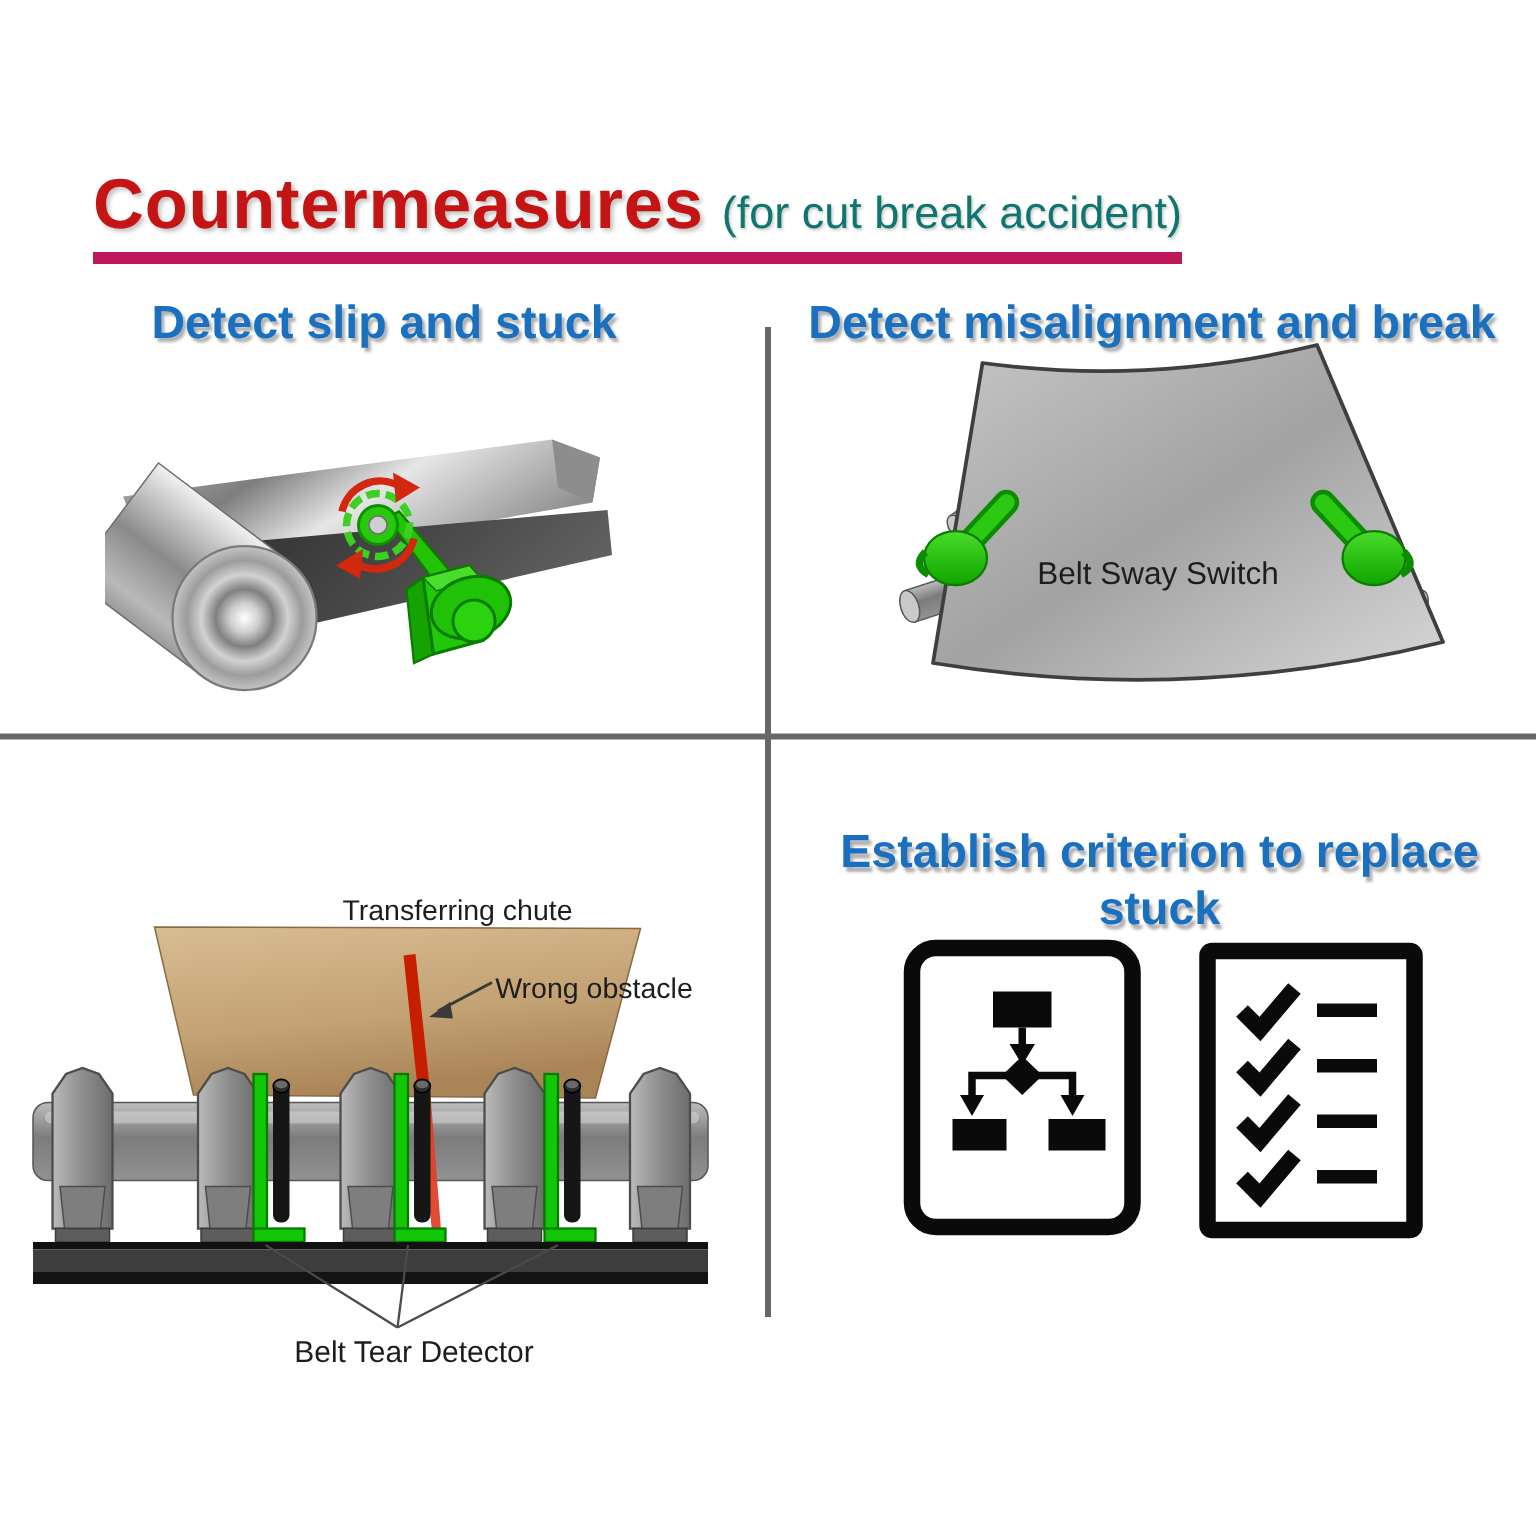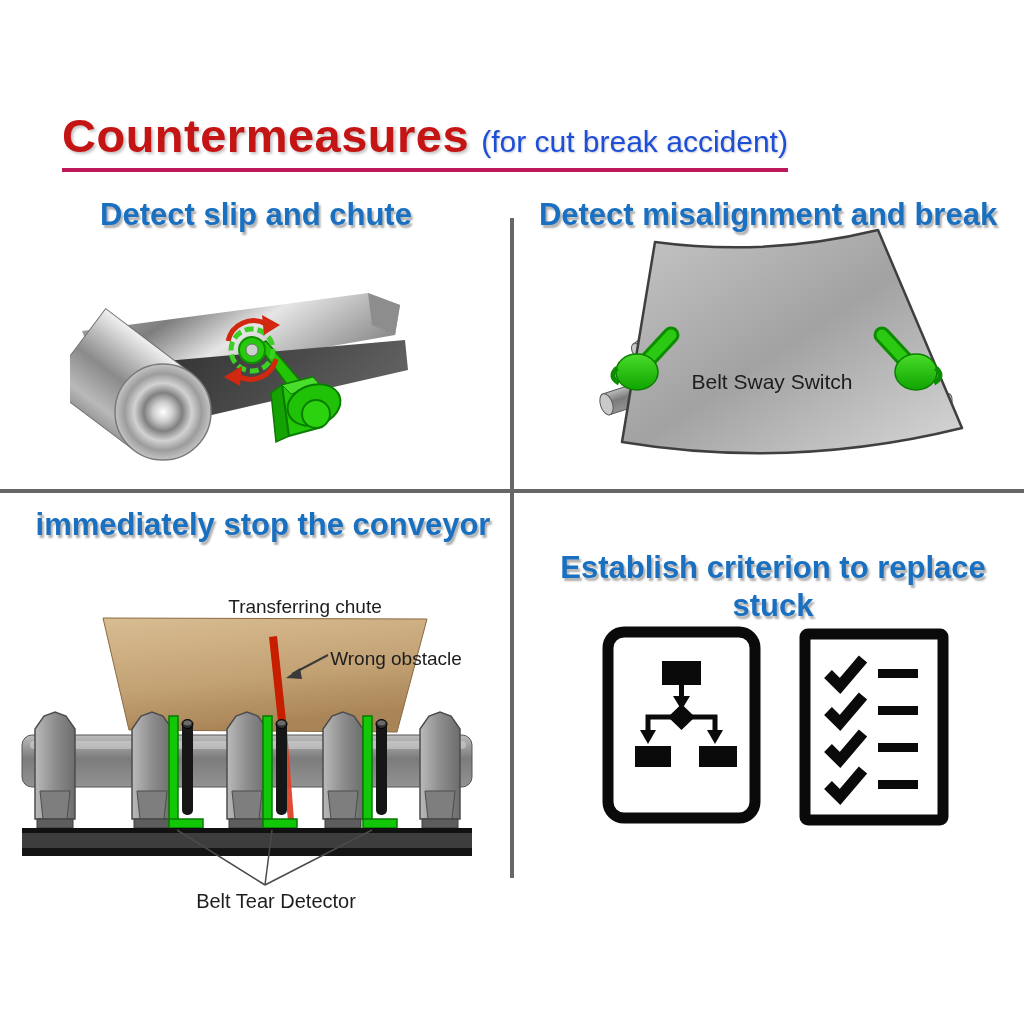--- a/index.html
+++ b/index.html
@@ -3,28 +3,28 @@
 <meta charset="utf-8">
 <style>
   html,body{margin:0;padding:0;}
   body{
     width:1024px;height:1024px;position:relative;background:#ffffff;
     font-family:"Liberation Sans",sans-serif;overflow:hidden;
   }
   .title-wrap{
     position:absolute;left:62px;top:108px;
     display:flex;align-items:baseline;gap:12px;
-    border-bottom:4px solid #be185d;padding-bottom:5px;
+    border-bottom:8px solid #be185d;padding-bottom:5px;
   }
   .title-main{
     font-size:47px;font-weight:700;color:#c41414;letter-spacing:0.5px;
     text-shadow:2px 2px 3px rgba(120,120,120,0.45);
   }
   .title-suffix{
-    font-size:30px;font-weight:400;color:#1d4ed8;
+    font-size:30px;font-weight:400;color:#0f766e;
     text-shadow:1px 1px 2px rgba(120,120,120,0.4);
   }
   .quad-heading{
     position:absolute;text-align:center;color:#1a70c0;font-weight:700;
     font-size:31px;line-height:38px;
     text-shadow:2px 3px 2px rgba(110,110,110,0.55);
   }
   .h-tl{left:0;top:196px;width:512px;}
   .h-tr{left:512px;top:196px;width:512px;}
   .h-bl{left:0;top:506px;width:526px;}
@@ -43,24 +43,23 @@
 <body>
 
 <div class="title-wrap">
   <span class="title-main">Countermeasures</span>
   <span class="title-suffix">(for cut break accident)</span>
 </div>
 
 <div class="divider divider-h"></div>
 <div class="divider divider-v"></div>
 
-<div class="quad-heading h-tl">Detect slip and chute</div>
+<div class="quad-heading h-tl">Detect slip and stuck</div>
 <div class="quad-heading h-tr">Detect misalignment and break</div>
 <div class="quad-heading h-bl">
-  <div>immediately stop the conveyor</div>
 </div>
 <div class="quad-heading h-br">Establish criterion to replace stuck</div>
 
 <svg class="svg-tl" width="400" height="225" viewBox="0 0 400 225">
   <defs>
     <linearGradient id="beltTopGrad" x1="0" y1="0" x2="1" y2="0.4">
       <stop offset="0" stop-color="#b9b9b9"></stop>
         <stop offset="0.35" stop-color="#7e7e7e"></stop>
       <stop offset="0.6" stop-color="#e6e6e6"></stop>
         <stop offset="1" stop-color="#8f8f8f"></stop>

